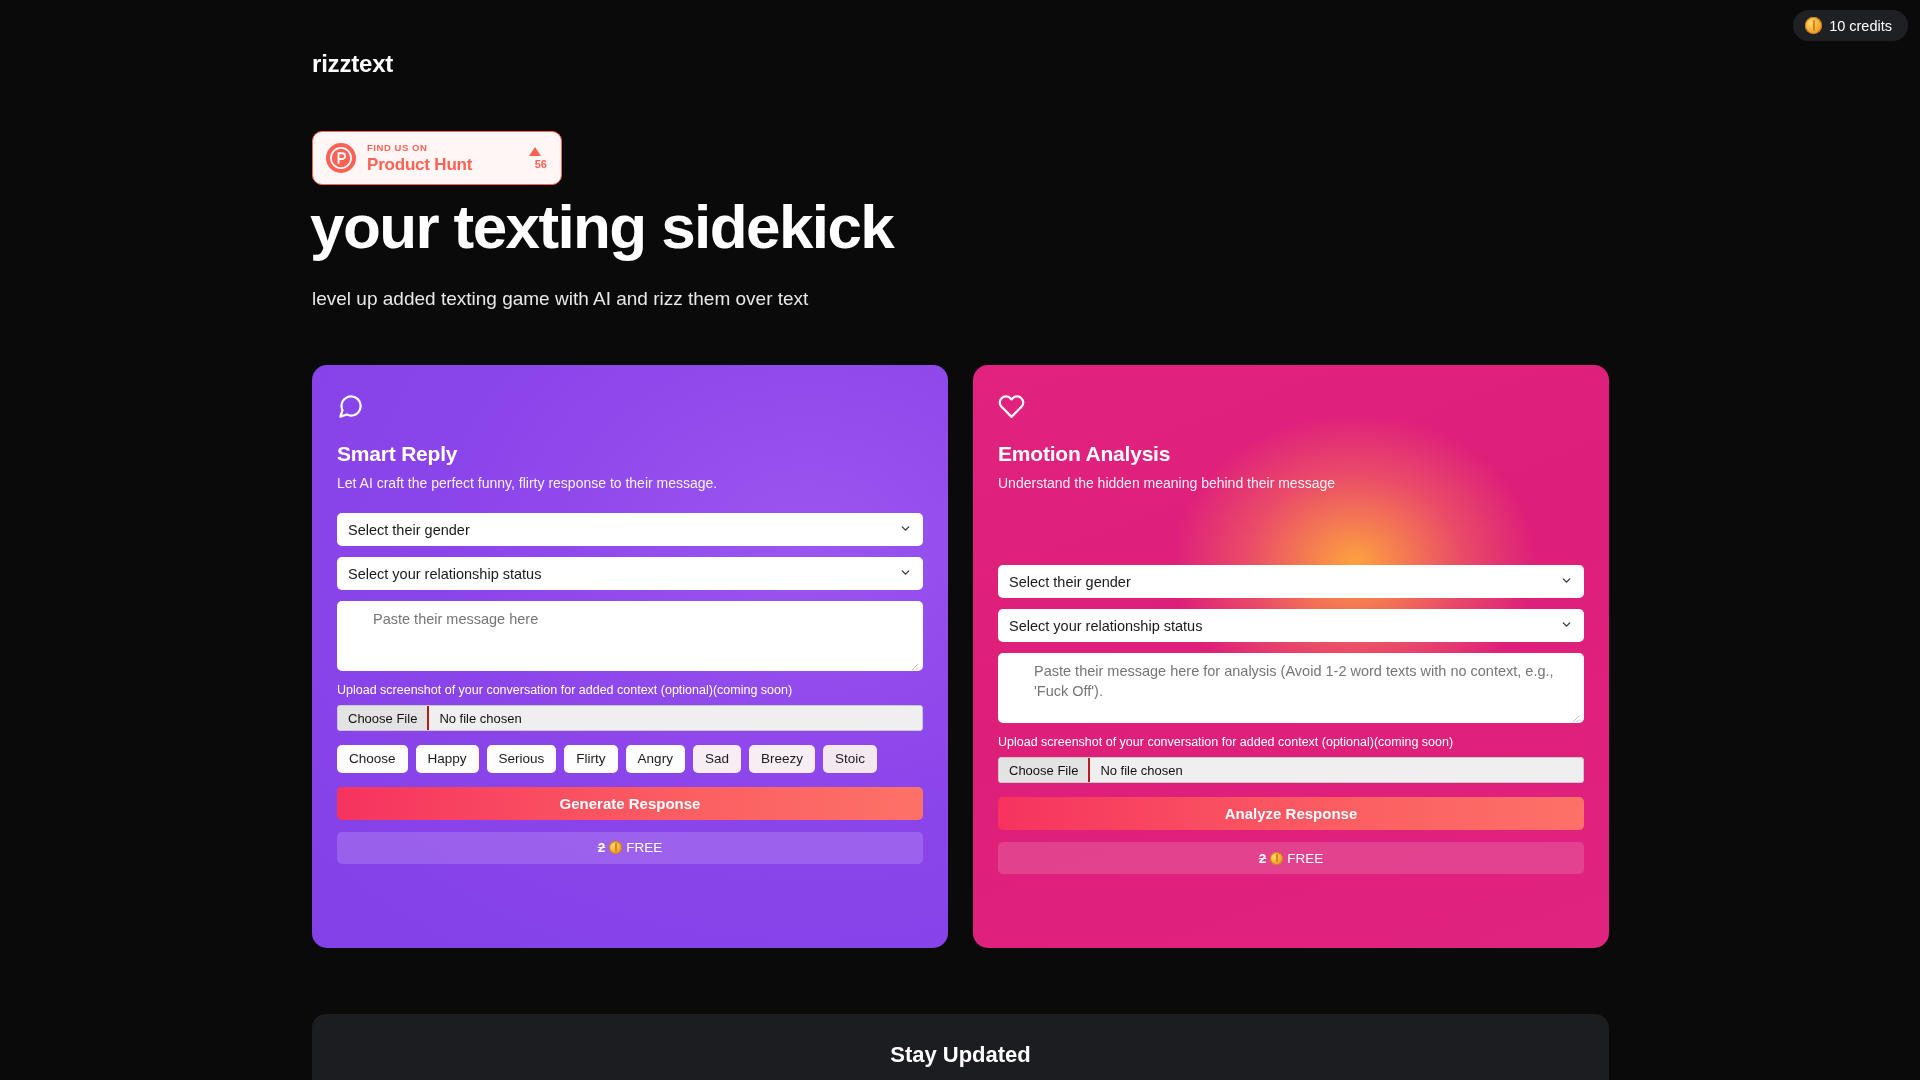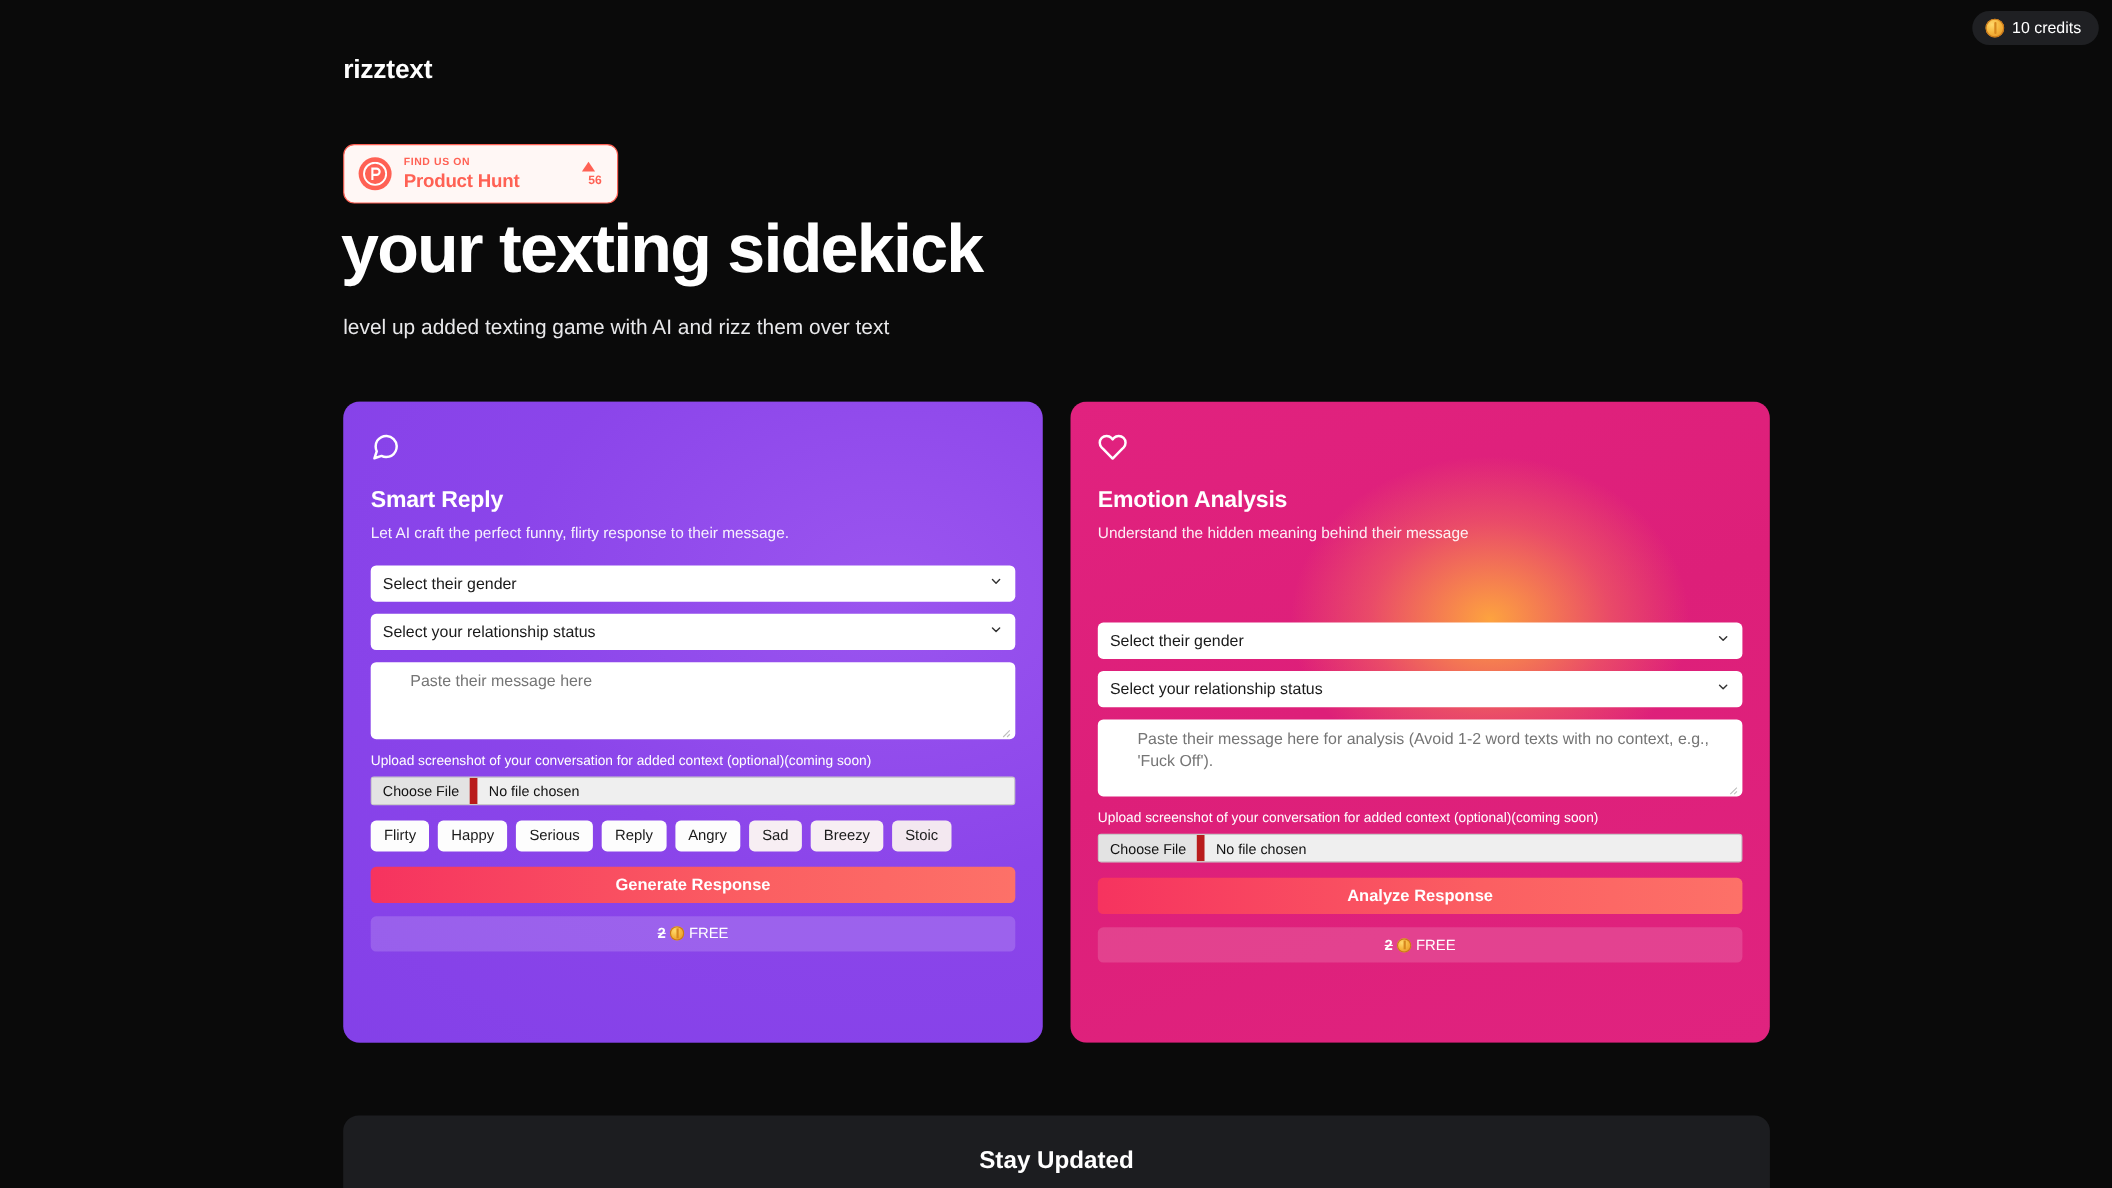--- a/index.html
+++ b/index.html
@@ -150,21 +150,21 @@
 
   .upload-label {
     font-size: 12.5px; color: #ffffff; margin-bottom: 8px; display: block;
   }
   .file-row {
     display: flex; align-items: stretch;
     background: #efefef; border: 1px solid #c9c9c9; border-radius: 3px;
     height: 26px; width: 100%; overflow: hidden; margin-bottom: 14px;
   }
   .file-btn {
-    background: #e3e3e3; border-right: 7px solid #b91c1c;
+    background: #e3e3e3; border-right: 2px solid #b91c1c;
     font-size: 13px; color: #111; padding: 0 10px;
     display: flex; align-items: center; white-space: nowrap;
   }
   .file-name {
     font-size: 13px; color: #111; padding: 0 10px;
     display: flex; align-items: center;
   }
 
   .tone-label {
     font-size: 13px; font-weight: bold; color: #ffffff; margin-bottom: 10px; display: block;
@@ -289,24 +289,24 @@
       </div>
 
       <span class="upload-label">Upload screenshot of your conversation for added context (optional)(coming soon)</span>
 
       <div class="file-row">
         <span class="file-btn">Choose File</span>
         <span class="file-name">No file chosen</span>
       </div>
 
       <div class="tone-row">
-        <button class="tone-chip">Flirty</button>
+        <button class="tone-chip">Choose</button>
         <button class="tone-chip">Happy</button>
         <button class="tone-chip">Serious</button>
-        <button class="tone-chip">Reply</button>
+        <button class="tone-chip">Flirty</button>
         <button class="tone-chip">Angry</button>
         <button class="tone-chip dim">Sad</button>
         <button class="tone-chip dim">Breezy</button>
         <button class="tone-chip dim2">Stoic</button>
       </div>
 
       <button class="primary-btn">Generate Response</button>
 
       <div class="cost-bar">
         <span class="cost-strike">2</span>

